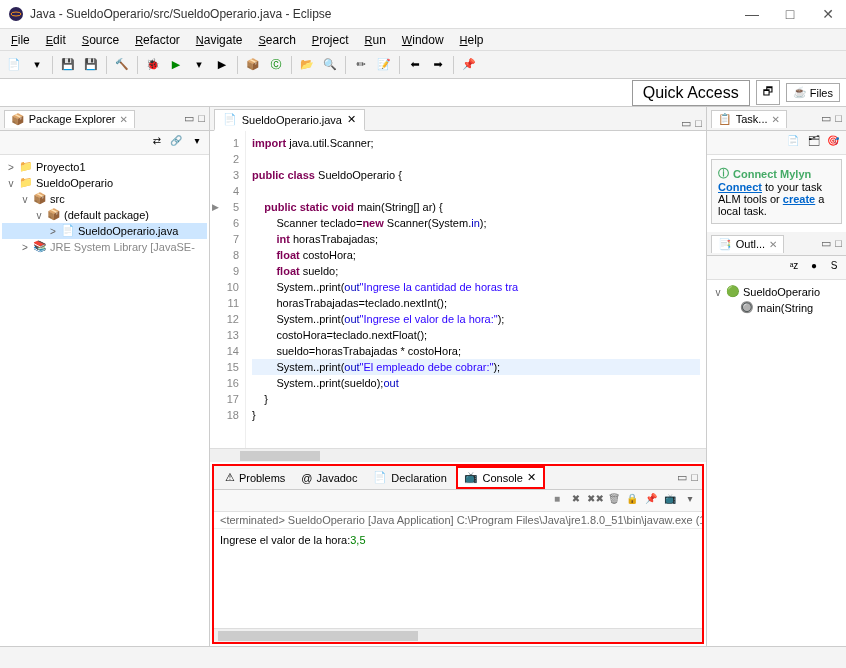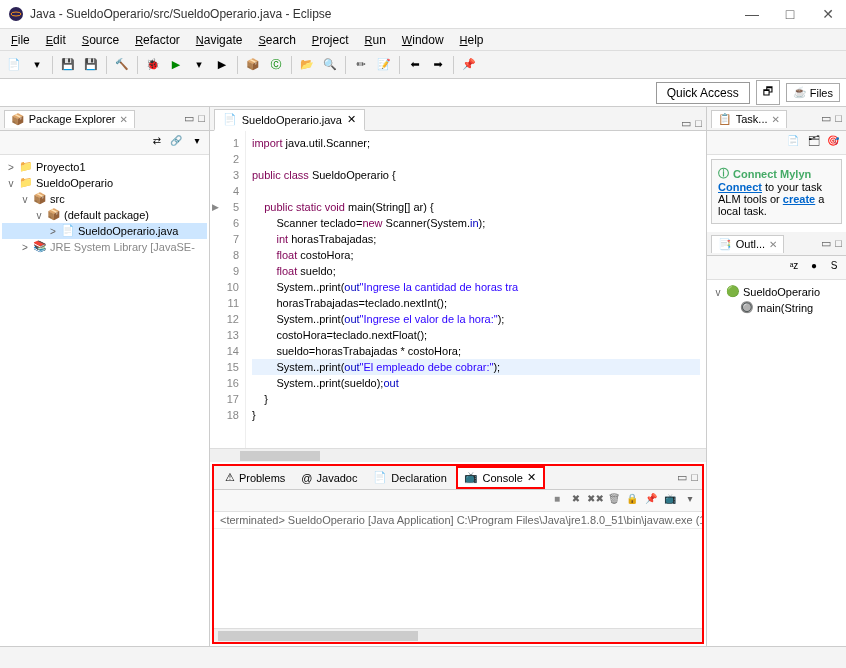--- a/index.html
+++ b/index.html
@@ -9,21 +9,21 @@
 .title-bar .title { flex: 1; font-size: 12px; color: #333; }
 .window-btns { display: flex; gap: 18px; }
 .window-btns span { font-size: 14px; color: #555; cursor: pointer; width: 20px; text-align: center; }
 .menu-bar { height: 22px; background: #f4f4f4; display: flex; align-items: center; padding: 0 4px; gap: 2px; border-bottom: 1px solid #ddd; }
 .menu-bar .menu-item { padding: 2px 7px; cursor: pointer; font-size: 12px; }
 .menu-bar .menu-item u { text-decoration: underline; }
 .toolbar { height: 28px; background: #f4f4f4; display: flex; align-items: center; padding: 0 4px; gap: 3px; border-bottom: 1px solid #ccc; }
 .toolbar .tb-btn { width: 20px; height: 20px; display: flex; align-items: center; justify-content: center; cursor: pointer; font-size: 11px; }
 .toolbar .sep { width: 1px; height: 18px; background: #ccc; margin: 0 2px; }
 .quick-access-row { height: 28px; background: #fff; display: flex; align-items: center; justify-content: flex-end; padding: 0 6px; gap: 6px; border-bottom: 1px solid #ccc; }
-.quick-access { border: 1px solid #999; padding: 3px 10px; font-size: 12px; }
+.quick-access { border: 1px solid #999; padding: 3px 10px; font-size: 16px; }
 .persp-btn { border: 1px solid #aaa; padding: 2px 6px; display: flex; align-items: center; gap: 3px; cursor: pointer; }
 .main-area { flex: 1; display: flex; overflow: hidden; background: #fff; }
 .left-panel { width: 210px; border-right: 1px solid #ccc; display: flex; flex-direction: column; }
 .center-panel { flex: 1; display: flex; flex-direction: column; overflow: hidden; }
 .right-panel { width: 140px; border-left: 1px solid #ccc; display: flex; flex-direction: column; }
 .view-header { height: 24px; display: flex; align-items: center; padding: 0 4px; background: #f4f4f4; border-bottom: 1px solid #ccc; gap: 3px; }
 .view-tab { background: #fff; border: 1px solid #ccc; border-bottom: none; padding: 2px 6px; display: flex; align-items: center; gap: 4px; font-size: 11px; }
 .view-tab .close { font-size: 10px; color: #888; cursor: pointer; }
 .view-toolbar { height: 24px; display: flex; align-items: center; justify-content: flex-end; padding: 0 4px; gap: 4px; background: #f8f8f8; border-bottom: 1px solid #e0e0e0; }
 .view-toolbar .tb-btn { width: 16px; height: 16px; font-size: 10px; cursor: pointer; text-align: center; }
@@ -36,21 +36,21 @@
 .indent-1 { padding-left: 16px; }
 .indent-2 { padding-left: 30px; }
 .indent-3 { padding-left: 44px; }
 .editor-area { flex: 1; display: flex; flex-direction: column; overflow: hidden; }
 .editor-tabs { height: 24px; display: flex; align-items: flex-end; padding: 0 4px; background: #f4f4f4; border-bottom: 1px solid #ccc; }
 .editor-tab { background: #fff; border: 1px solid #ccc; border-bottom: 2px solid #fff; padding: 3px 8px; display: flex; align-items: center; gap: 5px; font-size: 11px; position: relative; top: 1px; }
 .editor-content { flex: 1; display: flex; overflow: hidden; background: #fff; }
 .gutter { width: 36px; background: #fff; border-right: 1px solid #eee; text-align: right; padding: 4px 6px 4px 0; font-family: Consolas, monospace; font-size: 12px; color: #888; line-height: 16px; position: relative; }
 .gutter .marker { position: absolute; left: 2px; font-size: 9px; }
 .code { flex: 1; padding: 4px 6px; font-family: Consolas, monospace; font-size: 12px; line-height: 16px; white-space: pre; overflow: auto; }
-.kw { color: #7f0055; font-weight: normal; }
+.kw { color: #7f0055; font-weight: bold; }
 .str { color: #2a00ff; }
 .fld { color: #0000c0; }
 .highlight-line { background: #e8f2fe; display: inline-block; width: 100%; }
 .scroll-h { height: 14px; background: #f0f0f0; border-top: 1px solid #ddd; display:flex; align-items:center; }
 .scroll-thumb { height: 10px; background: #ccc; margin-left: 30px; width: 80px; }
 .bottom-panel { height: 180px; border-top: 2px solid #f00; border-left: 2px solid #f00; border-right: 2px solid #f00; border-bottom: 2px solid #f00; display: flex; flex-direction: column; margin: 2px; }
 .bottom-tabs { height: 24px; display: flex; align-items: center; background: #f4f4f4; border-bottom: 1px solid #ccc; padding: 0 4px; gap: 2px; }
 .bottom-tab { padding: 3px 7px; display: flex; align-items: center; gap: 4px; cursor: pointer; font-size: 11px; }
 .bottom-tab.active { background: #fff; border: 1px solid #ccc; border-bottom: none; }
 .bottom-tab.highlighted { border: 2px solid #f00; }
@@ -259,21 +259,21 @@
         <span class="tb-btn" style="color:#888">■</span>
         <span class="tb-btn">✖</span>
         <span class="tb-btn">✖✖</span>
         <span class="tb-btn">🗑</span>
         <span class="tb-btn">🔒</span>
         <span class="tb-btn">📌</span>
         <span class="tb-btn">📺</span>
         <span class="tb-btn">▾</span>
       </div>
       <div class="console-status">&lt;terminated&gt; SueldoOperario [Java Application] C:\Program Files\Java\jre1.8.0_51\bin\javaw.exe (17 de ago. de 2015 1</div>
-      <div class="console-output" id="console-out"></div>
+      <div class="console-output" id="console-out"><div>Ingrese el valor de la hora:<span class="user-input">3,5</span></div></div>
       <div class="scroll-h">
           <div class="scroll-thumb" style="margin-left:4px;width:200px"></div>
         </div>
     </div>
   </div>
 
   <div class="right-panel">
     <div class="view-header">
       <span class="view-tab">
         <span>📋</span>

